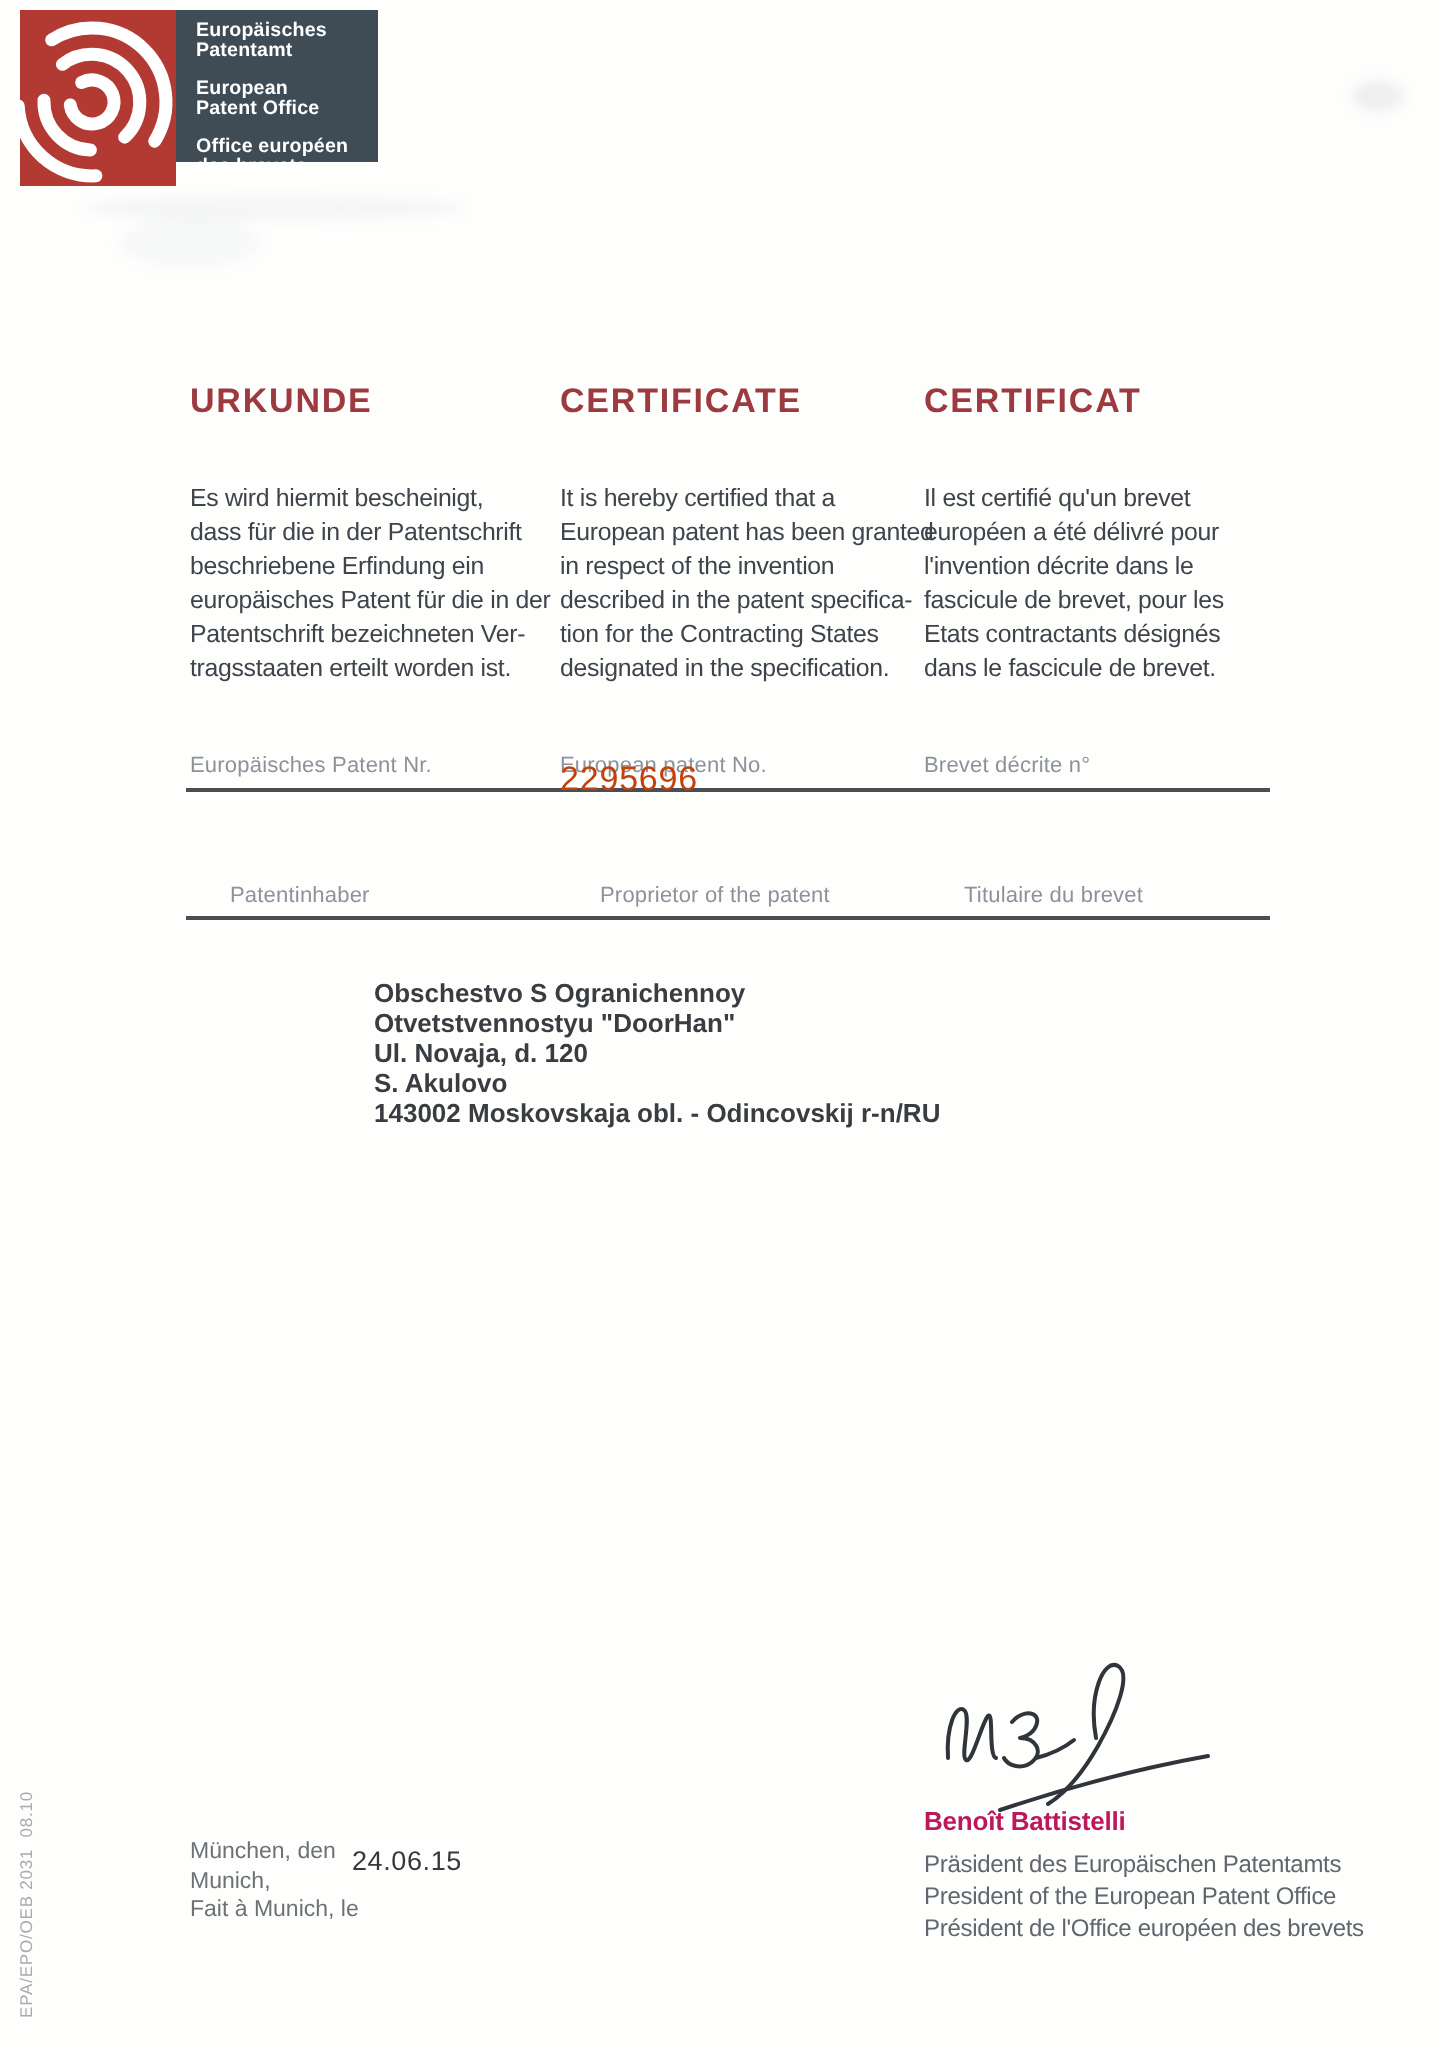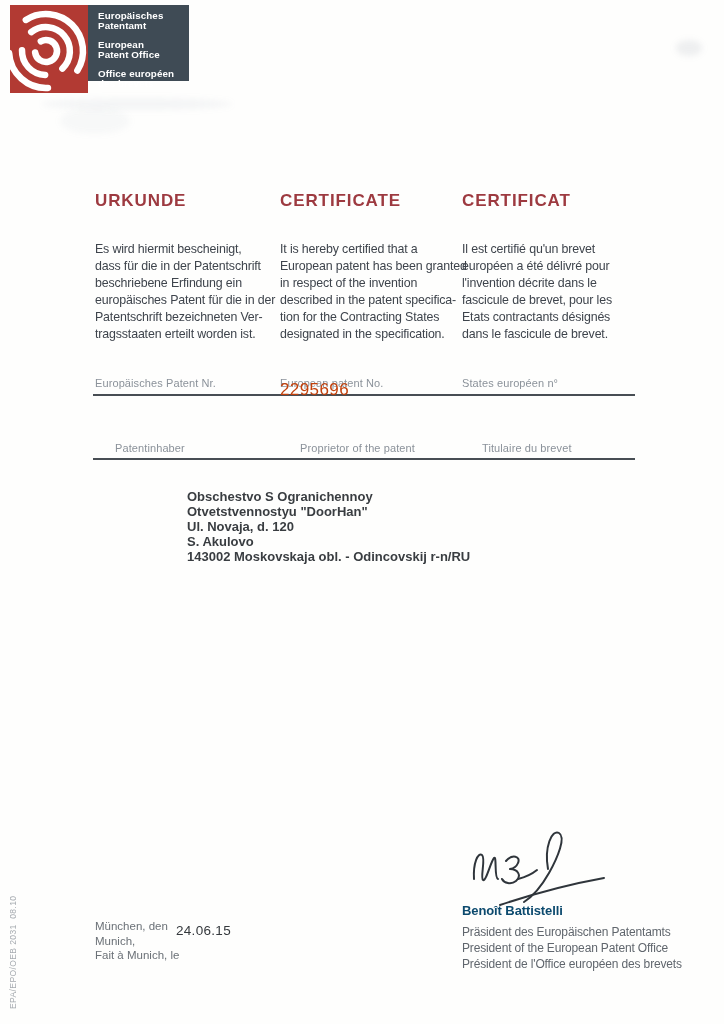--- a/index.html
+++ b/index.html
@@ -55,21 +55,21 @@
     font-size:17px;color:#c2410c;letter-spacing:0.4px;
   }
   .address{
     position:absolute;left:187px;top:489px;margin:0;
     font-size:13px;line-height:15px;color:#393d41;white-space:pre;font-weight:bold;
   }
   
   .signature-svg{position:absolute;left:460px;top:823px;}
   .sig-name{
     position:absolute;left:462px;top:903px;margin:0;
-    font-size:13px;font-weight:bold;color:#0c4a6e;letter-spacing:-0.1px;
+    font-size:13px;font-weight:bold;color:#be185d;letter-spacing:-0.1px;
   }
   .sig-titles{
     position:absolute;left:462px;top:924px;margin:0;
     font-size:12px;line-height:16px;color:#60666d;white-space:pre;letter-spacing:-0.15px;
   }
   
   .date-labels{
     position:absolute;left:95px;top:919px;margin:0;
     font-size:11.5px;line-height:14.6px;color:#6b7177;white-space:pre;
   }
@@ -133,21 +133,21 @@
 designated in the specification.</p>
   <p class="body-par col-fr">Il est certifié qu'un brevet
 européen a été délivré pour
 l'invention décrite dans le
 fascicule de brevet, pour les
 Etats contractants désignés
 dans le fascicule de brevet.</p>
 
   <span class="field-label row1 col-de">Europäisches Patent Nr.</span>
   <span class="field-label row1 col-en">European patent No.</span>
-  <span class="field-label row1 col-fr">States européen n°</span>
+  <span class="field-label row1 col-fr">Brevet décrite n°</span>
   <div class="rule rule1"></div>
   <p class="patent-number">2295696</p>
 
   <span class="field-label row2 col-de">Patentinhaber</span>
   <span class="field-label row2 col-en">Proprietor of the patent</span>
   <span class="field-label row2 col-fr">Titulaire du brevet</span>
   <div class="rule rule2"></div>
   <p class="address">Obschestvo S Ogranichennoy
 Otvetstvennostyu "DoorHan"
 Ul. Novaja, d. 120

